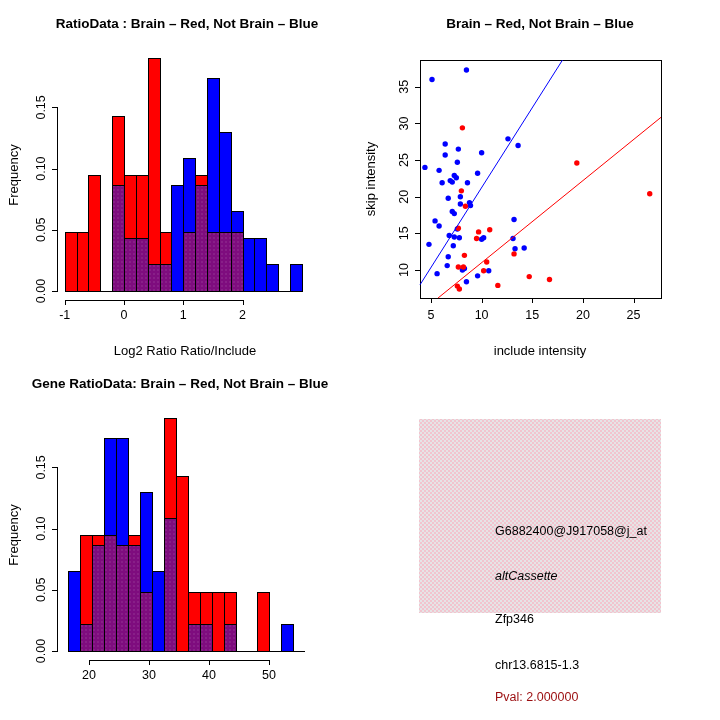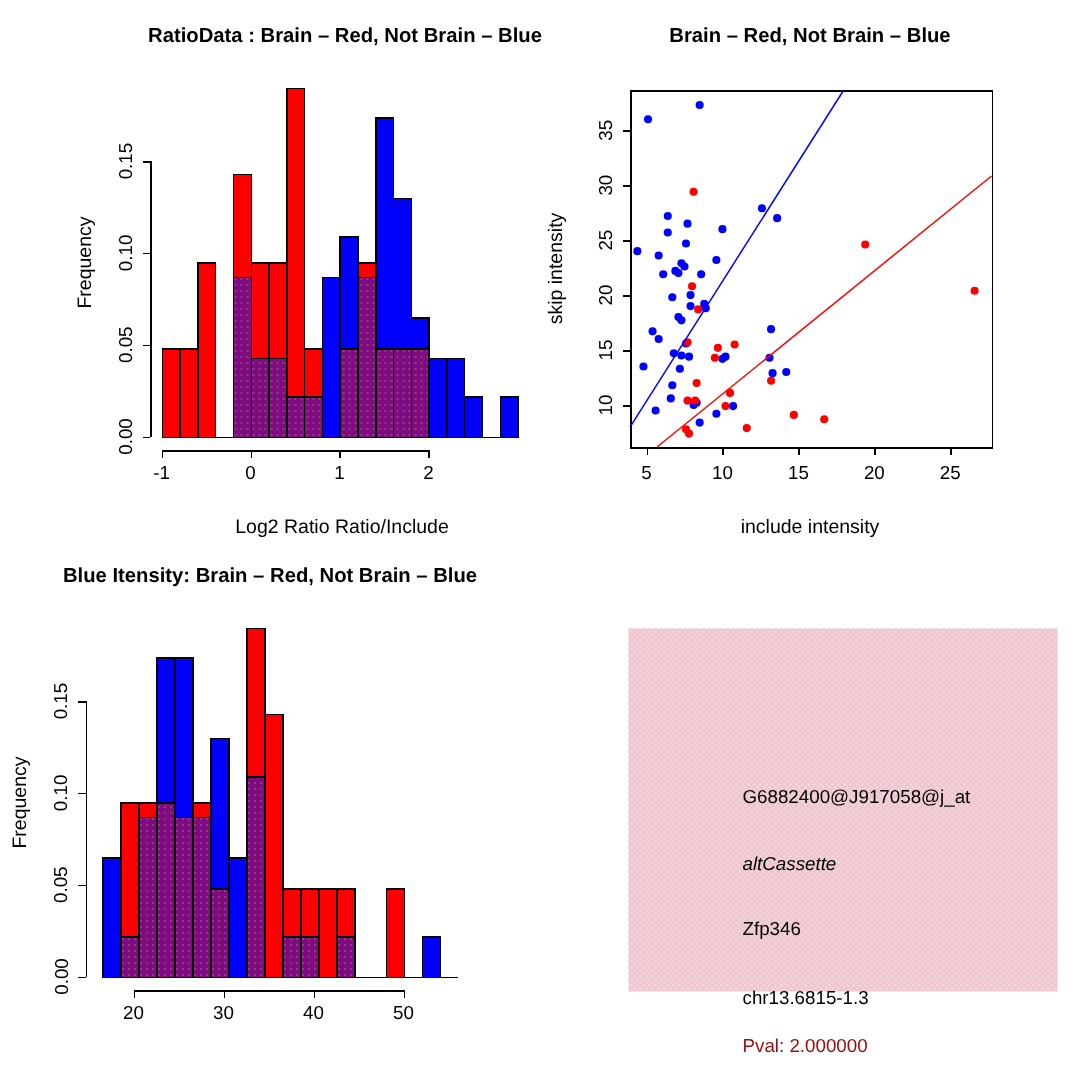--- a/index.html
+++ b/index.html
@@ -1,38 +1,38 @@
 <!DOCTYPE html>
 <html><head>
 <meta charset="utf-8">
 <style>
   html,body{margin:0;padding:0;background:#fff;}
   #figure{position:relative;width:720px;height:720px;background:#ffffff;overflow:hidden;
           font-family:"Liberation Sans",sans-serif;color:#000;}
   .panel{position:absolute;width:360px;height:360px;}
-  #panel-ratio-hist{left:0;top:0;margin-left:43px;}
+  #panel-ratio-hist{left:0;top:0;}
   #panel-scatter{left:360px;top:0;}
   #panel-gene-hist{left:0;top:360px;}
   #panel-info{left:360px;top:360px;}
   .panel svg{position:absolute;left:0;top:0;}
   .title{position:absolute;top:16px;left:0;right:0;text-align:center;
          font-weight:bold;font-size:13.5px;white-space:nowrap;}
   #panel-ratio-hist .title{left:14px;}
   .xlab{position:absolute;top:343px;left:0;right:0;text-align:center;font-size:13px;}
   #panel-ratio-hist .xlab{left:10px;}
   .ylab{position:absolute;font-size:13px;white-space:nowrap;
         transform:translate(-50%,-50%) rotate(-90deg);}
   .ylab.hist{left:13px;top:175px;}
   .ylab.scat{left:10px;top:179px;}
   svg text{font-family:"Liberation Sans",sans-serif;fill:#000;}
-  #infobox{position:absolute;left:59px;top:59px;width:242px;height:242px;
+  #infobox{position:absolute;left:59px;top:59px;width:242px;height:194px;
      background-color:#F2C4CE;
      background-image:radial-gradient(circle, #e6e4e6 0.8px, transparent 1px),
                       radial-gradient(circle, #e6e4e6 0.8px, transparent 1px);
-     background-size:4px 4px;background-position:0 0,2px 2px;padding-left:44px;}
+     background-size:4px 4px;background-position:0 0,2px 2px;}
   .info-line{position:absolute;left:76px;font-size:12.5px;white-space:nowrap;}
   #info-line-1{top:105px;}
   #info-line-2{top:150px;font-style:italic;}
   #info-line-3{top:193px;}
   #info-line-4{top:239px;}
   #info-line-5{top:271px;color:#9B0E10;}
 </style>
 </head>
 <body>
 
@@ -193,21 +193,21 @@
         <circle cx="137.8382" cy="285.3867" r="2.7" fill="#FF0000"></circle>
         <circle cx="97.33019999999999" cy="286.1194" r="2.7" fill="#FF0000"></circle>
         <circle cx="99.3556" cy="289.0502" r="2.7" fill="#FF0000"></circle>
         <line x1="60" y1="284.7853534956058" x2="202.51682384056454" y2="60" stroke="#0000FF" stroke-width="1"></line>
         <line x1="78.03933024137729" y1="298" x2="301" y2="117.32766203219114" stroke="#FF0000" stroke-width="1"></line>
       </svg>
     <div class="xlab">include intensity</div>
   </section>
 
   <section class="panel" id="panel-gene-hist">
-    <div class="title">Blue Itensity: Brain – Red, Not Brain – Blue</div>
+    <div class="title">Gene RatioData: Brain – Red, Not Brain – Blue</div>
     <div class="ylab hist">Frequency</div>
     <svg id="svg-hist3" width="360" height="360">
         <defs>
           <pattern id="svg-hist3-overlap-pattern" width="4" height="4" patternUnits="userSpaceOnUse">
             <rect x="0" y="0" width="4" height="4" fill="#7E0C7E"></rect>
             <rect x="1.5" y="1.5" width="1" height="1" fill="#A457A4"></rect>
           </pattern>
         </defs>
         <line x1="68" y1="291.5" x2="305" y2="291.5" stroke="#000000" shape-rendering="crispEdges"></line>
         <rect x="68.5" y="211.94" width="12" height="79.56" fill="#0000FF" stroke="#000000" shape-rendering="crispEdges"></rect>

